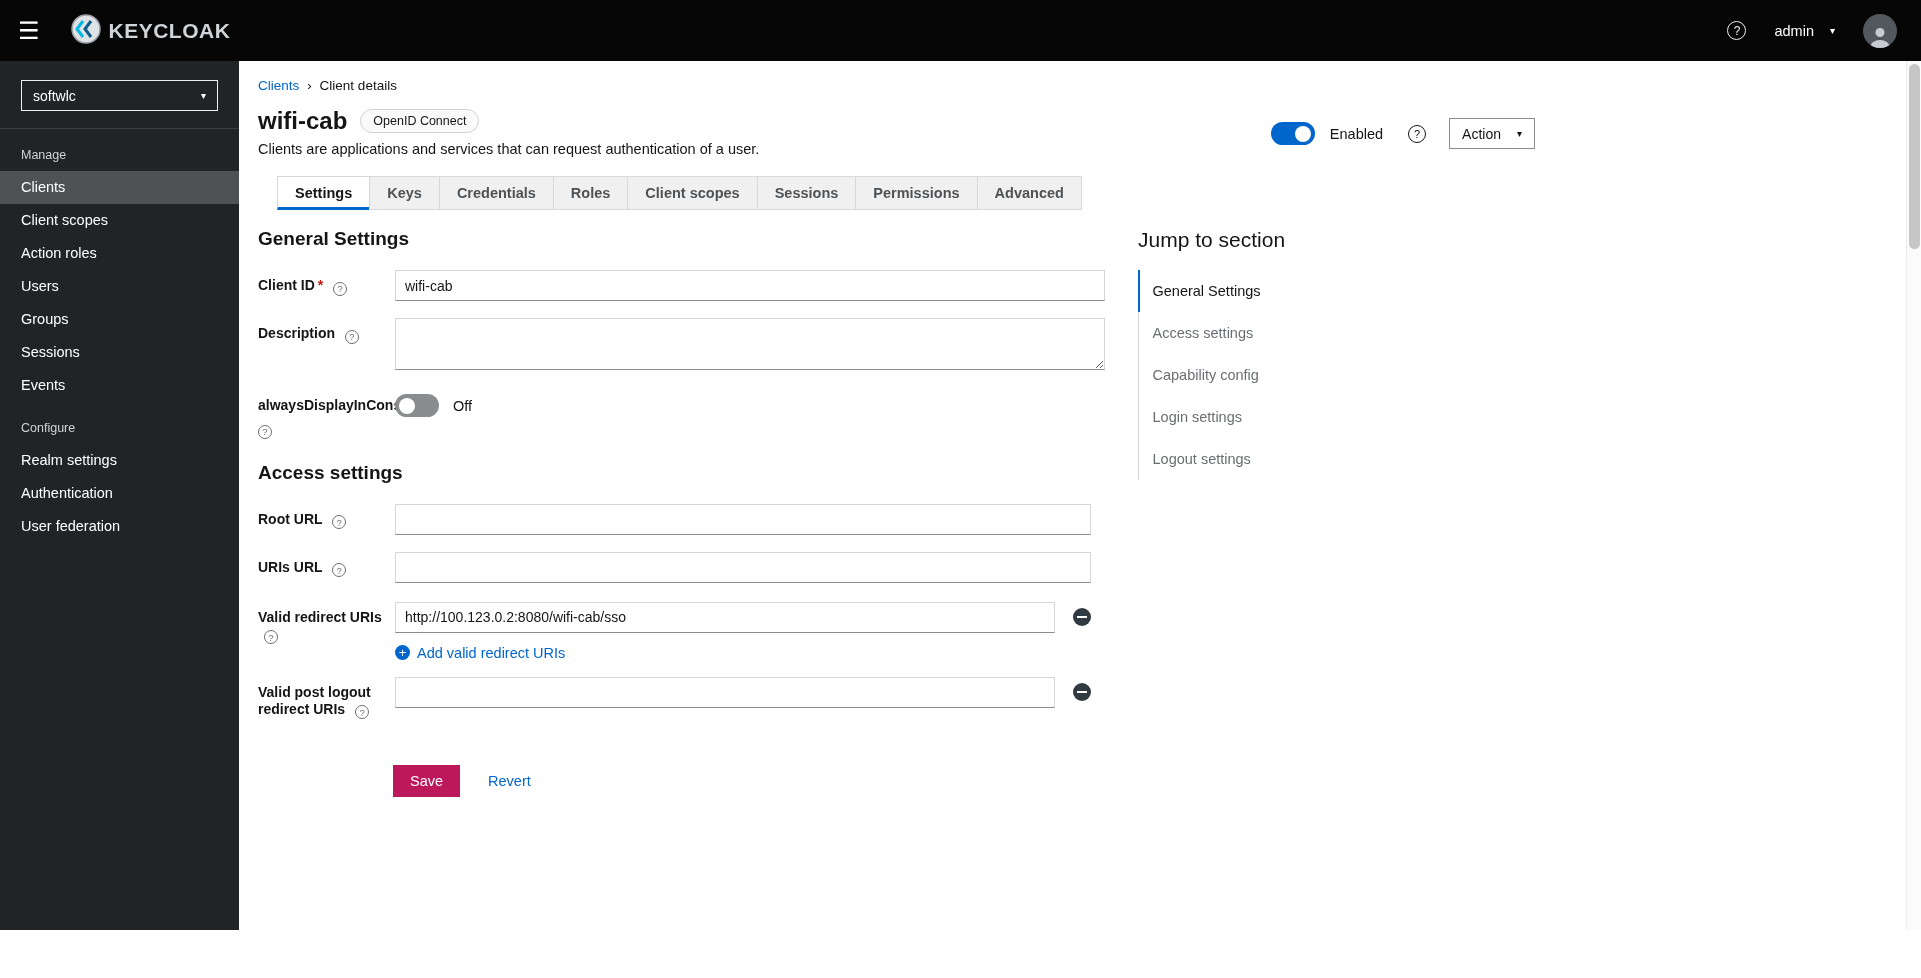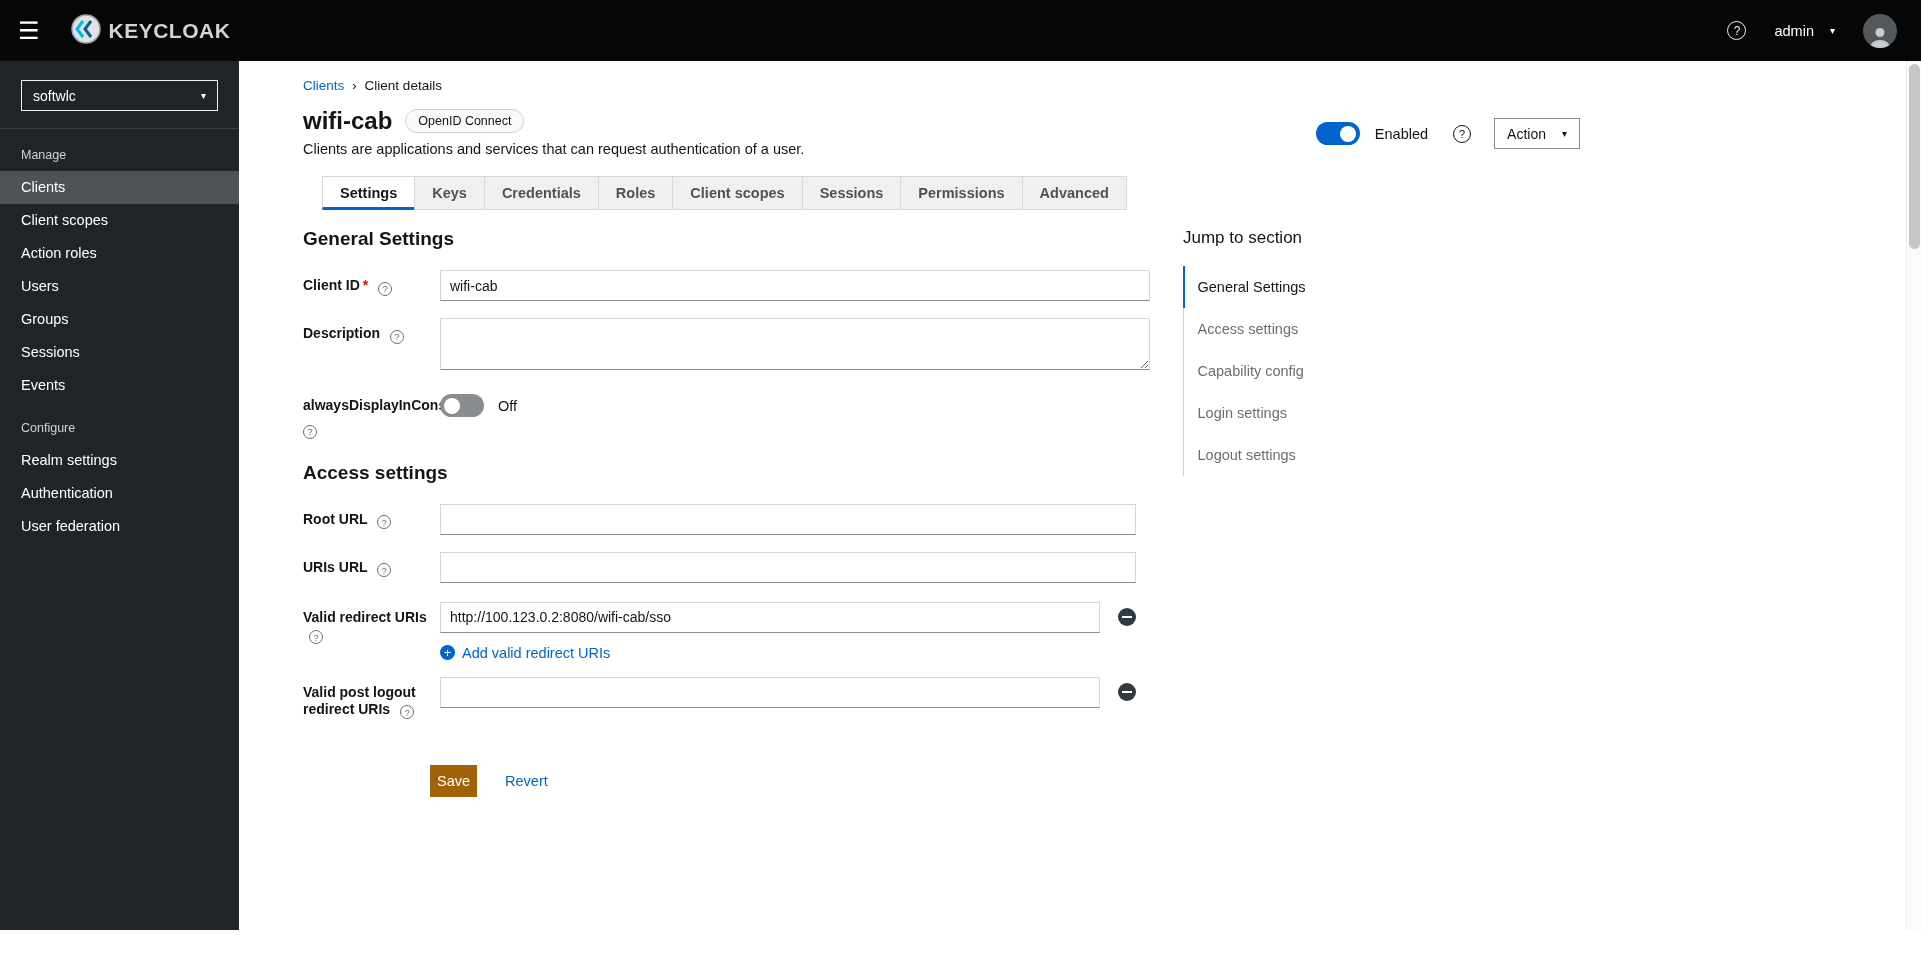--- a/index.html
+++ b/index.html
@@ -17,21 +17,21 @@
   .brand-text { color:#cfd4d8; font-size:21px; font-weight:700; letter-spacing:.5px; }
   .masthead-right { margin-left:auto; display:flex; align-items:center; gap:28px; }
   .mh-help { width:19px; height:19px; border:1px solid #ededed; border-radius:50%; color:#ededed;
              font-size:12px; display:flex; align-items:center; justify-content:center; cursor:pointer; }
   .user-menu { color:#fff; font-size:14.5px; display:flex; align-items:center; gap:16px; cursor:pointer; }
   .caret { font-size:10px; }
   .avatar { width:34px; height:34px; border-radius:50%; background:#53585d; overflow:hidden;
             display:flex; align-items:flex-end; justify-content:center; cursor:pointer; }
 
   
-  .layout { display:flex; height:869px;gap:45px; }
+  .layout { display:flex; height:869px; }
 
   
   .sidebar { width:239px; flex-shrink:0; background:#212427; }
   .realm-wrap { padding:19px 21px 17px; border-bottom:1px solid #3c3f42; }
   .realm-box { border:1px solid #f0f0f0; height:31px; display:flex; align-items:center;
                justify-content:space-between; padding:0 11px; color:#fff; font-size:14px; cursor:pointer; }
   .nav-section-title { padding:19px 21px 9px; font-size:12.5px; color:#d2d2d2; }
   .nav-item { padding:8px 21px; font-size:14.5px; color:#fff; line-height:17px; cursor:pointer; }
   .nav-item.active { background:#4f5255; }
 
@@ -92,26 +92,26 @@
   .minus-btn { margin-left:18px; width:18px; height:18px; border-radius:50%; background:#323a41;
                border:none; position:relative; cursor:pointer; flex-shrink:0; }
   .minus-btn::after { content:""; position:absolute; left:4px; top:8px; width:10px; height:2px; background:#fff; }
   .add-link { display:flex; align-items:center; gap:7px; margin-top:12px; color:#0066cc; font-size:14.5px; cursor:pointer; }
   .plus-icon { width:15px; height:15px; border-radius:50%; background:#0066cc; color:#fff;
                display:flex; align-items:center; justify-content:center; font-size:13px; line-height:1; }
 
   
   .action-bar { position:absolute; left:0; right:15px; top:692px; bottom:0; background:#fff; z-index:3;
                 padding:12px 0 0 146px; display:flex; align-items:flex-start; gap:4px; }
-  .save-btn { background:#a16207; color:#fff; border:none; font-size:14.5px; padding:8px 7px; cursor:pointer; font-family:inherit; }
+  .save-btn { background:#be185d; color:#fff; border:none; font-size:14.5px; padding:8px 17px; cursor:pointer; font-family:inherit;margin-left:8px; }
   .revert-btn { background:none; border:none; color:#0066cc; font-size:14.5px; padding:8px 0 8px 24px; cursor:pointer; font-family:inherit; }
 
   
   .jump-col { margin-left:33px; padding-top:18px; }
-  .jump-heading { font-size:17px; font-weight:400; margin:0 0 18px; }
+  .jump-heading { font-size:21px; font-weight:400; margin:0 0 18px; }
   .jump-nav { border-left:1px solid #d2d2d2; }
   .jump-item { padding:13px 14px 13px 13px; font-size:14.5px; color:#6a6e73; cursor:pointer;
                border-left:2px solid transparent; margin-left:-1.5px; white-space:nowrap; }
   .jump-item.active { border-left-color:#0066cc; color:#151515; }
 </style>
 </head>
 <body>
 
 <header class="masthead">
   <button class="hamburger">

